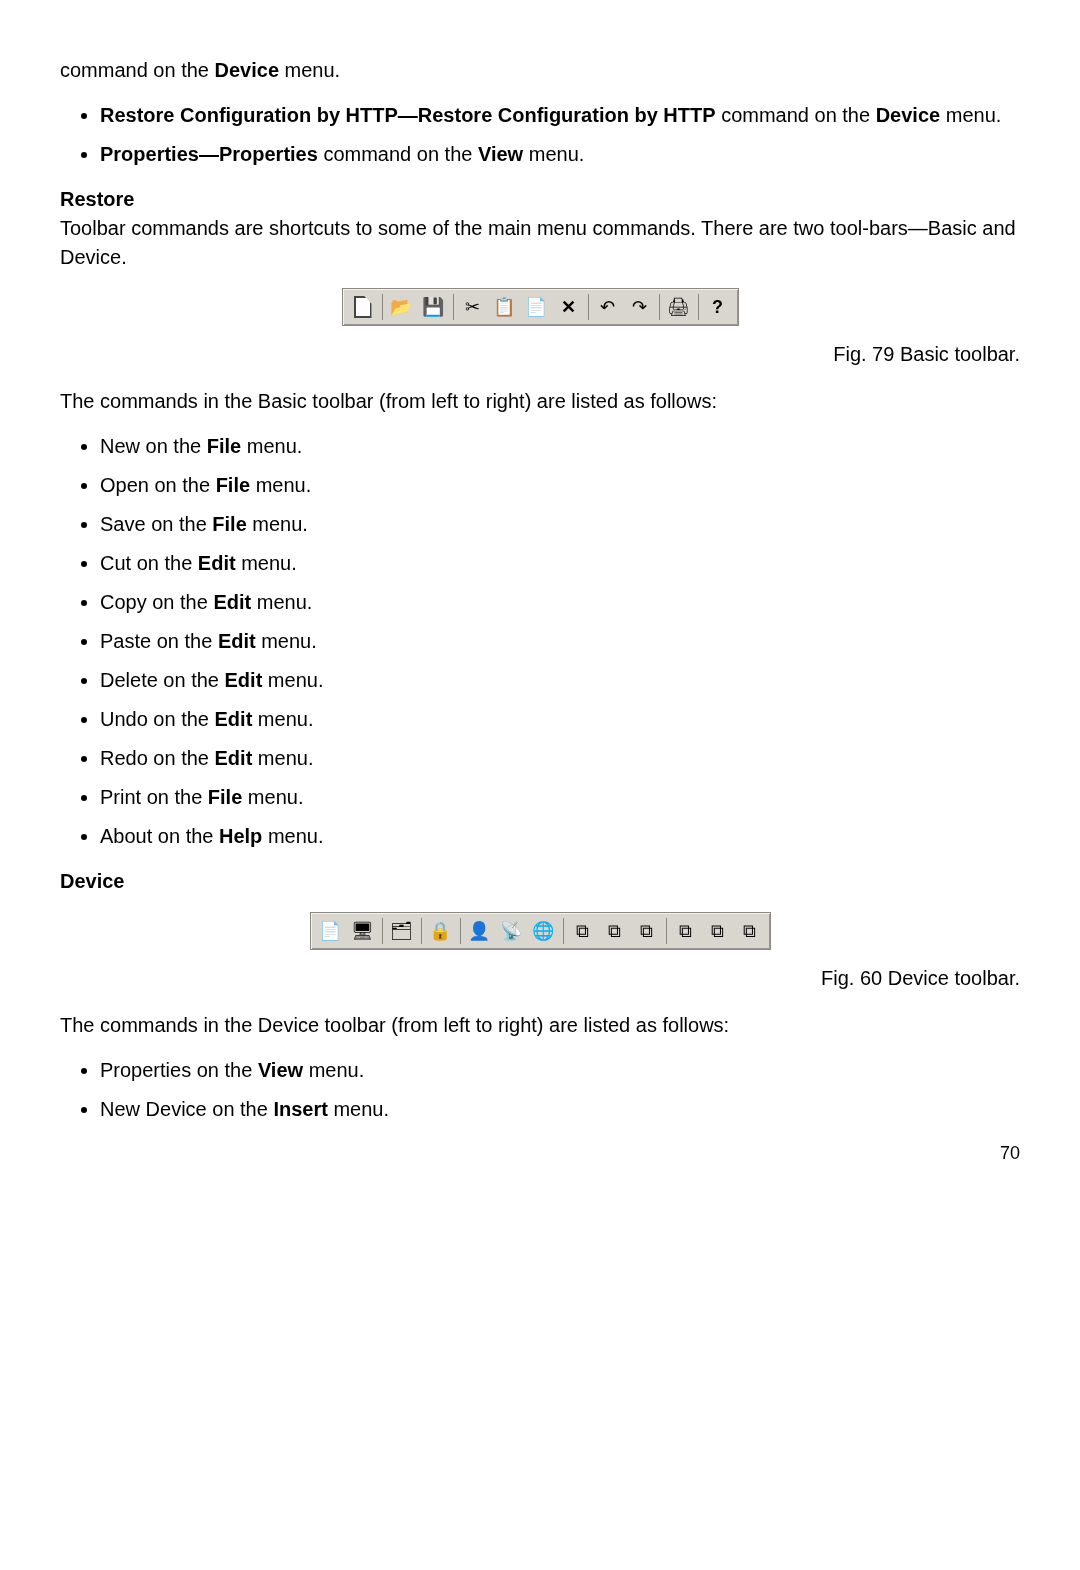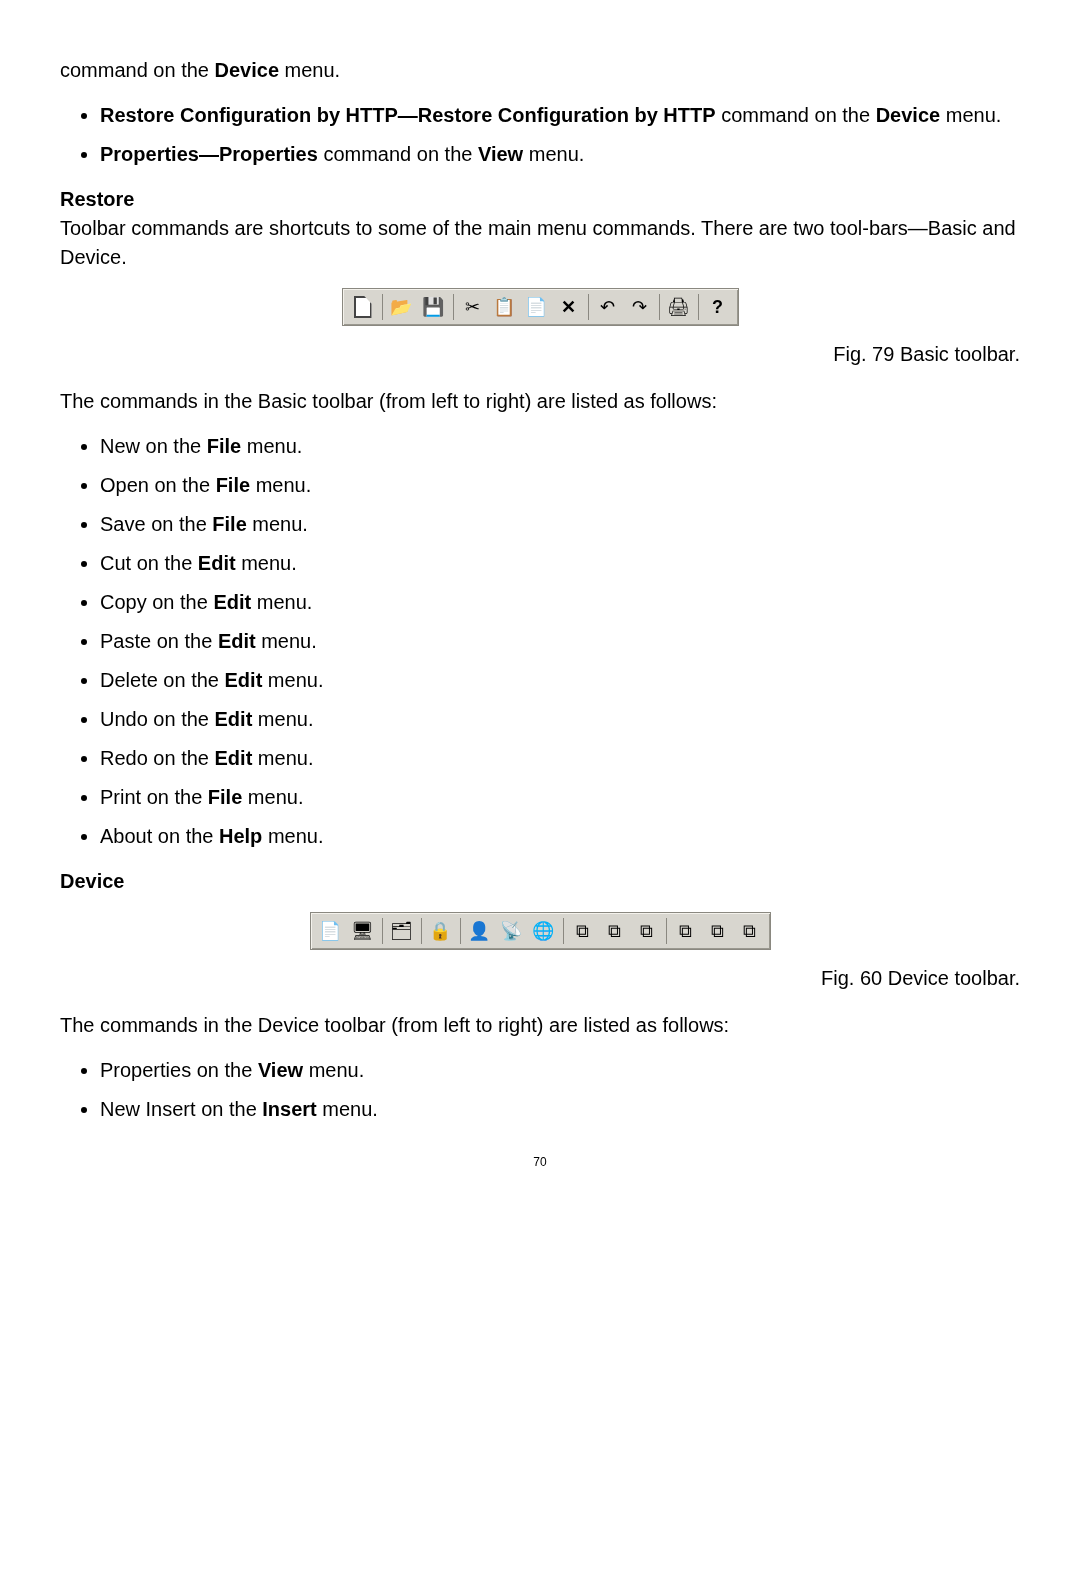--- a/index.html
+++ b/index.html
@@ -9,21 +9,21 @@
     color: #000;
     margin: 0;
     padding: 40px 60px 30px 60px;
     background: #fff;
   }
   .b { font-weight: bold; }
   ul { margin: 12px 0 12px 0; padding-left: 40px; }
   li { margin: 10px 0; }
   p { margin: 16px 0; }
   .caption { text-align: right; margin: 14px 0 18px 0; }
-  .pagenum { text-align: center; font-size: 12px; margin-top: 30px; }
+  .pagenum { text-align: right; font-size: 18px; margin-top: 16px; }
 
   
   .toolbar {
     display: flex;
     justify-content: center;
     margin: 12px 0 4px 0;
   }
   .tb {
     display: flex;
     align-items: center;
@@ -168,16 +168,16 @@
     <div class="btn ico-d5"></div>
     <div class="btn ico-d6"></div>
   </div>
 </div>
 <p class="caption">Fig. 60 Device toolbar.</p>
 
 <p>The commands in the Device toolbar (from left to right) are listed as follows:</p>
 
 <ul>
   <li><span>Properties on the </span><span class="b">View</span><span> menu.</span></li>
-  <li><span>New Insert on the </span><span class="b">Insert</span><span> menu.</span></li>
+  <li><span>New Device on the </span><span class="b">Insert</span><span> menu.</span></li>
 </ul>
 
 <div class="pagenum">70</div>
 
 </body></html>

